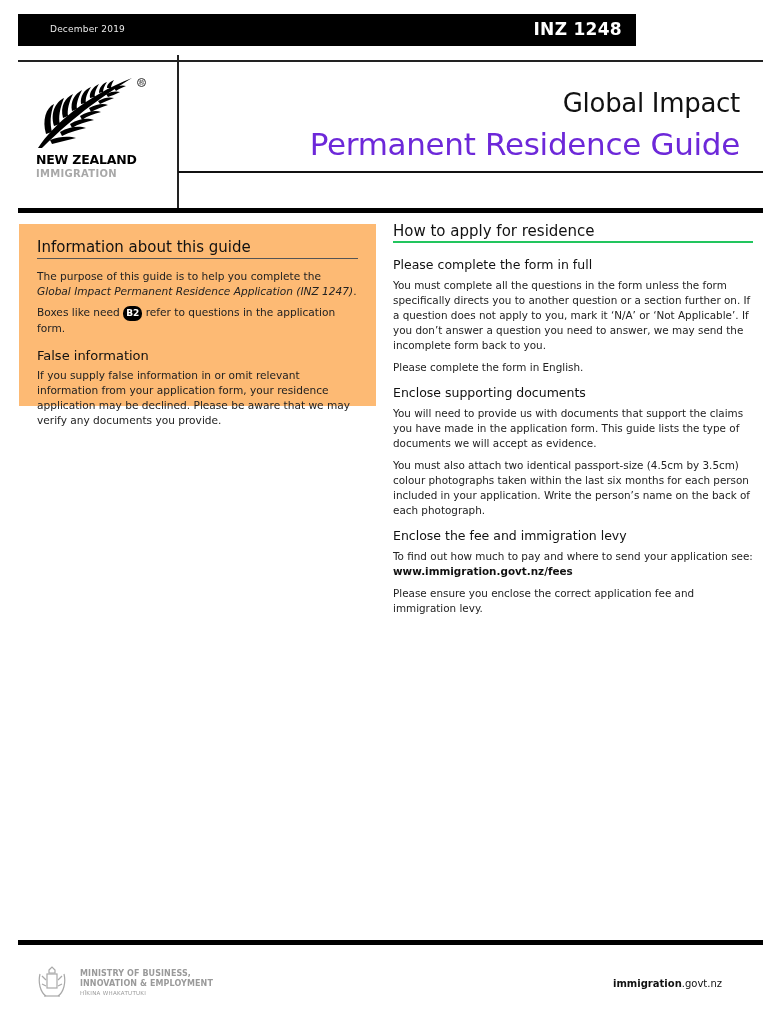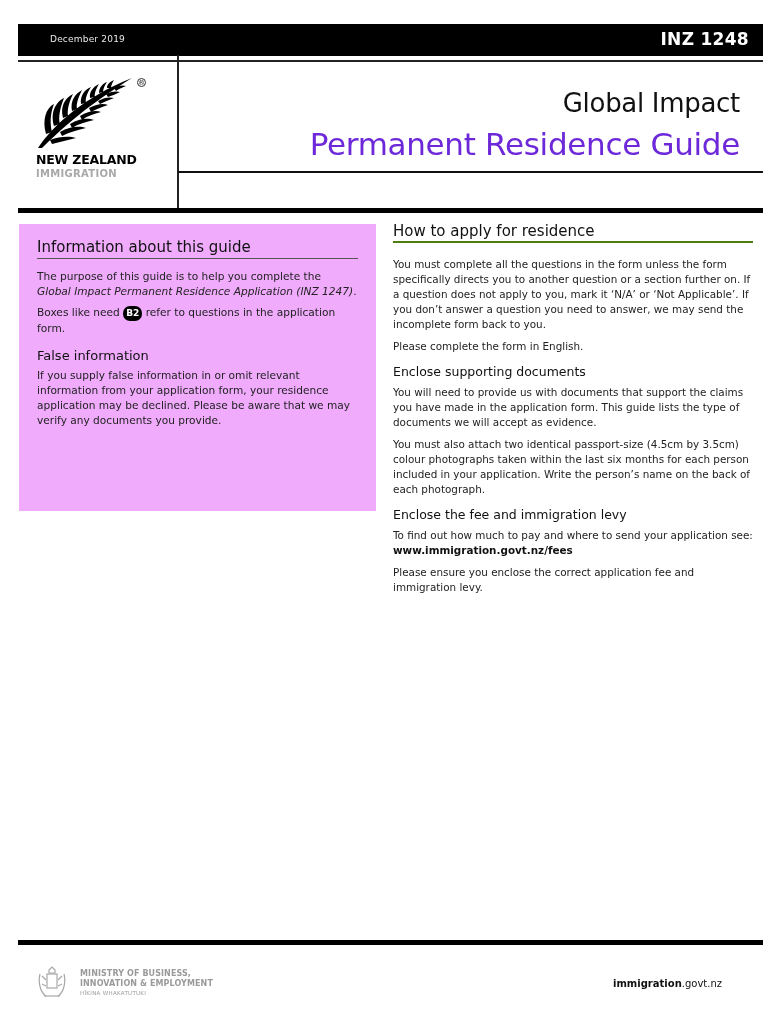--- a/index.html
+++ b/index.html
@@ -1,50 +1,50 @@
 <!DOCTYPE html>
 <html><head>
   <meta charset="utf-8">
   <style>
     * { margin: 0; padding: 0; box-sizing: border-box; }
     html, body { width: 770px; height: 1024px; background: #ffffff; overflow: hidden; }
     body { position: relative; font-family: "DejaVu Sans", sans-serif; color: #1a1a1a; }
 
     .topbar {
-      position: absolute; left: 18px; top: 24px; width: 745px; height: 32px;
+      position: absolute; left: 18px; top: 14px; width: 618px; height: 32px;
       background: #000; color: #fff;
     }
     .topbar .date { position: absolute; left: 32px; top: 10px; font-size: 9px; letter-spacing: 0.2px; color: #e8e8e8; }
     .topbar .code { position: absolute; right: 14px; top: 5px; font-size: 17px; font-weight: bold; letter-spacing: 0.3px; }
 
     .hline-top { position: absolute; left: 18px; top: 60px; width: 745px; height: 2px; background: #222; }
     .vline { position: absolute; left: 177px; top: 55px; width: 1.5px; height: 155px; background: #222; }
     .hline-title { position: absolute; left: 178px; top: 171px; width: 585px; height: 2px; background: #111; }
     .hline-thick { position: absolute; left: 18px; top: 208px; width: 745px; height: 5px; background: #000; }
 
     .logo { position: absolute; left: 36px; top: 74px; width: 120px; height: 110px; }
     .logo svg.fern { position: absolute; left: 0; top: 0; }
     .logo .reg { position: absolute; left: 101px; top: 4px; font-size: 7px; border: 1px solid #333; border-radius: 50%; width: 9px; height: 9px; line-height: 8px; text-align: center; }
     .logo .nz { position: absolute; left: 0; top: 78px; font-size: 12.5px; font-weight: bold; color: #000; letter-spacing: -0.2px; white-space: nowrap; }
     .logo .imm { position: absolute; left: 0; top: 94px; font-size: 10px; font-weight: bold; color: #a8a8a8; letter-spacing: 0.3px; }
 
     .title1 { position: absolute; right: 30px; top: 88px; font-size: 26px; color: #111; letter-spacing: -0.3px; }
     .title2 { position: absolute; right: 30px; top: 126px; font-size: 31px; color: #6d28d9; letter-spacing: -0.3px; }
 
     .greybox {
-      position: absolute; left: 19px; top: 224px; width: 357px; height: 287px;
-      background: #f0abfc; padding: 14px 18px 0 18px;
+      position: absolute; left: 19px; top: 224px; width: 357px; height: 182px;
+      background: #fdba74; padding: 14px 18px 0 18px;
     }
     .greybox h2 { font-size: 15px; font-weight: normal; color: #111; padding-bottom: 2px; border-bottom: 1px solid #555; margin-bottom: 10px; }
     .greybox h3 { font-size: 13px; font-weight: normal; color: #111; margin-top: 12px; margin-bottom: 5px; }
     .greybox p { font-size: 10.6px; line-height: 15px; color: #222; margin-bottom: 6px; }
     .badge { display: inline-block; background: #000; color: #fff; font-size: 9px; font-weight: bold; padding: 1px 3px; line-height: 13px; vertical-align: 0; border-radius: 7px; }
 
     .rightcol { position: absolute; left: 393px; top: 222px; width: 360px; }
-    .rightcol h2 { font-size: 15px; font-weight: normal; color: #111; padding-bottom: 1px; border-bottom: 2px solid #4d7c0f; margin-bottom: 14px; }
+    .rightcol h2 { font-size: 15px; font-weight: normal; color: #111; padding-bottom: 1px; border-bottom: 2px solid #22c55e; margin-bottom: 14px; }
     .rightcol h3 { font-size: 12.5px; font-weight: normal; color: #111; margin-bottom: 6px; margin-top: 2px; }
     .rightcol p { font-size: 10.4px; line-height: 15px; color: #222; margin-bottom: 7px; }
     .rightcol .link { font-weight: bold; color: #111; }
 
     .hline-foot { position: absolute; left: 18px; top: 940px; width: 745px; height: 5px; background: #000; }
 
     .footer-logo { position: absolute; left: 38px; top: 966px; width: 200px; height: 36px; }
     .crest { position: absolute; left: 0; top: 0; width: 28px; height: 32px; }
     .mbie { position: absolute; left: 42px; top: 3px; font-size: 8px; font-weight: bold; color: #9a9a9a; line-height: 10px; letter-spacing: 0.1px; }
     .mbie .sub { font-size: 5.5px; font-weight: normal; line-height: 9px; letter-spacing: 0.3px; }
@@ -98,20 +98,21 @@
   <h2>Information about this guide</h2>
   <p><span>The purpose of this guide is to help you complete the </span><i>Global Impact Permanent Residence Application (INZ 1247)</i><span>.</span></p>
   <p><span>Boxes like need </span><span class="badge">B2</span><span> refer to questions in the application form.</span></p>
   <h3>False information</h3>
   <p>If you supply false information in or omit relevant information from your application form, your residence application may be declined. Please be aware that we may verify any documents you provide.</p>
 </div>
 
 <div class="rightcol">
   <h2>How to apply for residence</h2>
 
+  <h3>Please complete the form in full</h3>
   <p>You must complete all the questions in the form unless the form specifically directs you to another question or a section further on. If a question does not apply to you, mark it ‘N/A’ or ‘Not Applicable’. If you don’t answer a question you need to answer, we may send the incomplete form back to you.</p>
   <p style="margin-bottom:10px">Please complete the form in English.</p>
 
   <h3>Enclose supporting documents</h3>
   <p>You will need to provide us with documents that support the claims you have made in the application form. This guide lists the type of documents we will accept as evidence.</p>
   <p style="margin-bottom:10px">You must also attach two identical passport-size (4.5cm by 3.5cm) colour photographs taken within the last six months for each person included in your application. Write the person’s name on the back of each photograph.</p>
 
   <h3>Enclose the fee and immigration levy</h3>
   <p><span>To find out how much to pay and where to send your application see:</span><br><span class="link">www.immigration.govt.nz/fees</span></p>
   <p>Please ensure you enclose the correct application fee and immigration levy.</p>

